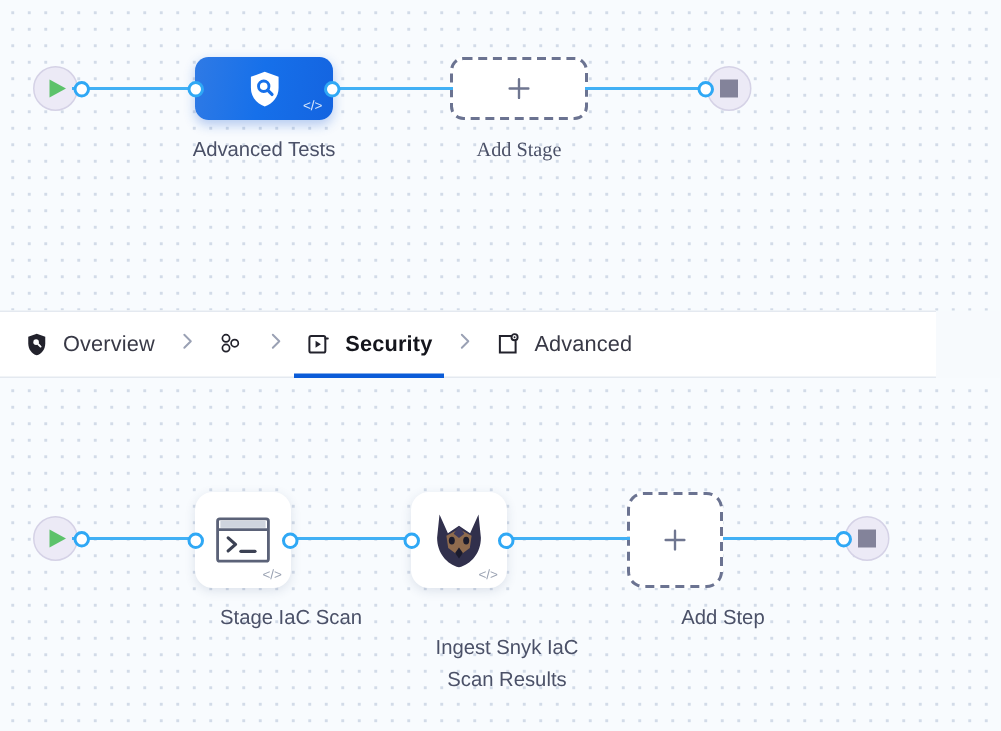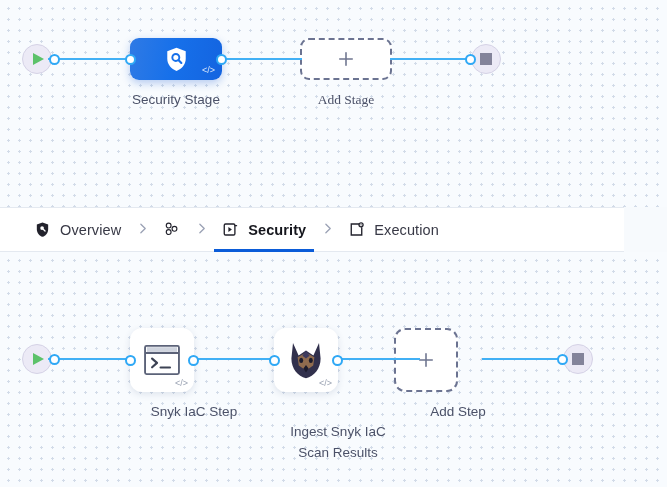--- a/index.html
+++ b/index.html
@@ -24,21 +24,21 @@
   .canvas-step  { top: 252px; height: 235px; }
 
   
   .tabbar {
     position: absolute; top: 207px; left: 0;
     width: 624px; height: 45px;
     background: #ffffff;
     border-top: 1px solid #e4e9f0;
     border-bottom: 1px solid #e4e9f0;
     display: flex; align-items: center;
-    padding-left: 30px;
+    padding-left: 12px;
   }
   .tab {
     display: flex; align-items: center; gap: 9px;
     height: 44px; position: relative;
     padding: 0 4px;
     cursor: pointer;
   }
   .tab-label {
     font-size: 14.5px; color: #383946; letter-spacing: .1px;
     white-space: nowrap;
@@ -141,21 +141,21 @@
       <div class="card card-stage">
         <svg class="shield-ico" viewBox="0 0 24 24">
           <path d="M12 1.6 3.8 4.6v6.6c0 5.2 3.5 9.4 8.2 11 4.7-1.6 8.2-5.8 8.2-11V4.6L12 1.6z" fill="#ffffff"></path>
           <circle cx="11.4" cy="10.2" r="3.1" fill="none" stroke="#1670ea" stroke-width="1.7"></circle>
           <path d="M13.7 12.5l2.6 2.6" stroke="#1670ea" stroke-width="1.9" stroke-linecap="round"></path>
         </svg>
         <span class="codebadge">&lt;/&gt;</span>
       </div>
       <span class="port" style="left:-5px;"></span>
       <span class="port" style="left:86px;"></span>
-      <div class="nodelabel" style="top:52px;">Security Stage</div>
+      <div class="nodelabel" style="top:52px;">Advanced Tests</div>
     </div>
 
     <div class="node" style="left:300px; top:38px;font-family:Liberation Serif, serif;">
       <div class="dashed dashed-stage">
         <svg class="plus" viewBox="0 0 24 24">
           <path d="M12 4.5v15M4.5 12h15" stroke="currentColor" stroke-width="1.9" stroke-linecap="round"></path>
         </svg>
       </div>
       <div class="nodelabel" style="top:52px;">Add Stage</div>
     </div>
@@ -215,21 +215,21 @@
         <path d="M9 4l8 8-8 8" fill="none" stroke="currentColor" stroke-width="2.4" stroke-linecap="round" stroke-linejoin="round"></path>
       </svg>
     </div>
 
     <div class="tab">
       <svg class="tab-ico" viewBox="0 0 24 24">
         <path d="M15.5 4.2H4.6v15.6h14.8V9.4" fill="none" stroke="currentColor" stroke-width="1.9" stroke-linecap="round"></path>
         <circle cx="18.4" cy="5.4" r="2.9" fill="none" stroke="currentColor" stroke-width="1.8"></circle>
         <circle cx="18.4" cy="5.4" r="0.9" fill="currentColor"></circle>
       </svg>
-      <span class="tab-label">Execution</span>
+      <span class="tab-label">Advanced</span>
     </div>
   </div>
 
   <div class="canvas canvas-step">
 
     <div class="edge" style="left:48px; top:106px; width:84px;"></div>
     <div class="edge" style="left:194px; top:106px; width:84px;"></div>
     <div class="edge" style="left:338px; top:106px; width:82px;"></div>
     <div class="edge" style="left:482px; top:106px; width:82px;"></div>
 
@@ -246,21 +246,21 @@
           <rect x="2" y="2" width="36" height="30" rx="1.6" fill="#ffffff" stroke="#5b6278" stroke-width="2"></rect>
           <path d="M2 9.6h36" stroke="#5b6278" stroke-width="2"></path>
           <rect x="4" y="3.4" width="32" height="5" fill="#cfd4de"></rect>
           <path d="M9.5 15.5l5.2 4.6-5.2 4.6" fill="none" stroke="#3c4254" stroke-width="2.3" stroke-linecap="round" stroke-linejoin="round"></path>
           <path d="M18.5 25h10" stroke="#3c4254" stroke-width="2.3" stroke-linecap="round"></path>
         </svg>
         <span class="codebadge">&lt;/&gt;</span>
       </div>
       <span class="port" style="left:-5px;"></span>
       <span class="port" style="left:58px;"></span>
-      <div class="nodelabel" style="top:74px; margin-left:-53px;">Snyk IaC Step</div>
+      <div class="nodelabel" style="top:74px; margin-left:-53px;">Stage IaC Scan</div>
     </div>
 
     <div class="node" style="left:274px; top:76px;">
       <div class="card card-step">
         <svg class="snyk-ico" viewBox="0 0 34 38">
           <path d="M4 2 L9.6 14.5 L17 9.5 L24.4 14.5 L30 2 L31.6 17.5
                    C31.6 27.6 25.2 35.2 17 37.2
                    C8.8 35.2 2.4 27.6 2.4 17.5 Z" fill="#31304c"></path>
           <path d="M8.6 16.2 L17 11.6 L25.4 16.2 L24.2 24.4 L17 29.6 L9.8 24.4 Z" fill="#8f6b4e"></path>
           <ellipse cx="12.2" cy="19.4" rx="2" ry="2.6" fill="#1b1b2c"></ellipse>
@@ -269,21 +269,21 @@
           <path d="M17 9.8 L13.4 14.8 L17 17.6 L20.6 14.8 Z" fill="#3d3a5e"></path>
         </svg>
         <span class="codebadge">&lt;/&gt;</span>
       </div>
       <span class="port" style="left:-5px;"></span>
       <span class="port" style="left:58px;"></span>
       <div class="nodelabel" style="top:74px; margin-left:-53px;margin-top:20px;">Ingest Snyk IaC
 Scan Results</div>
     </div>
 
-    <div class="node" style="left:394px; top:76px;">
+    <div class="node" style="left:418px; top:76px;">
       <div class="dashed dashed-step">
         <svg class="plus" viewBox="0 0 24 24">
           <path d="M12 4.5v15M4.5 12h15" stroke="currentColor" stroke-width="1.9" stroke-linecap="round"></path>
         </svg>
       </div>
       <div class="nodelabel" style="top:74px; margin-left:-53px;">Add Step</div>
     </div>
 
     <div class="node" style="left:563px; top:92px;">
       <div class="endcap">

